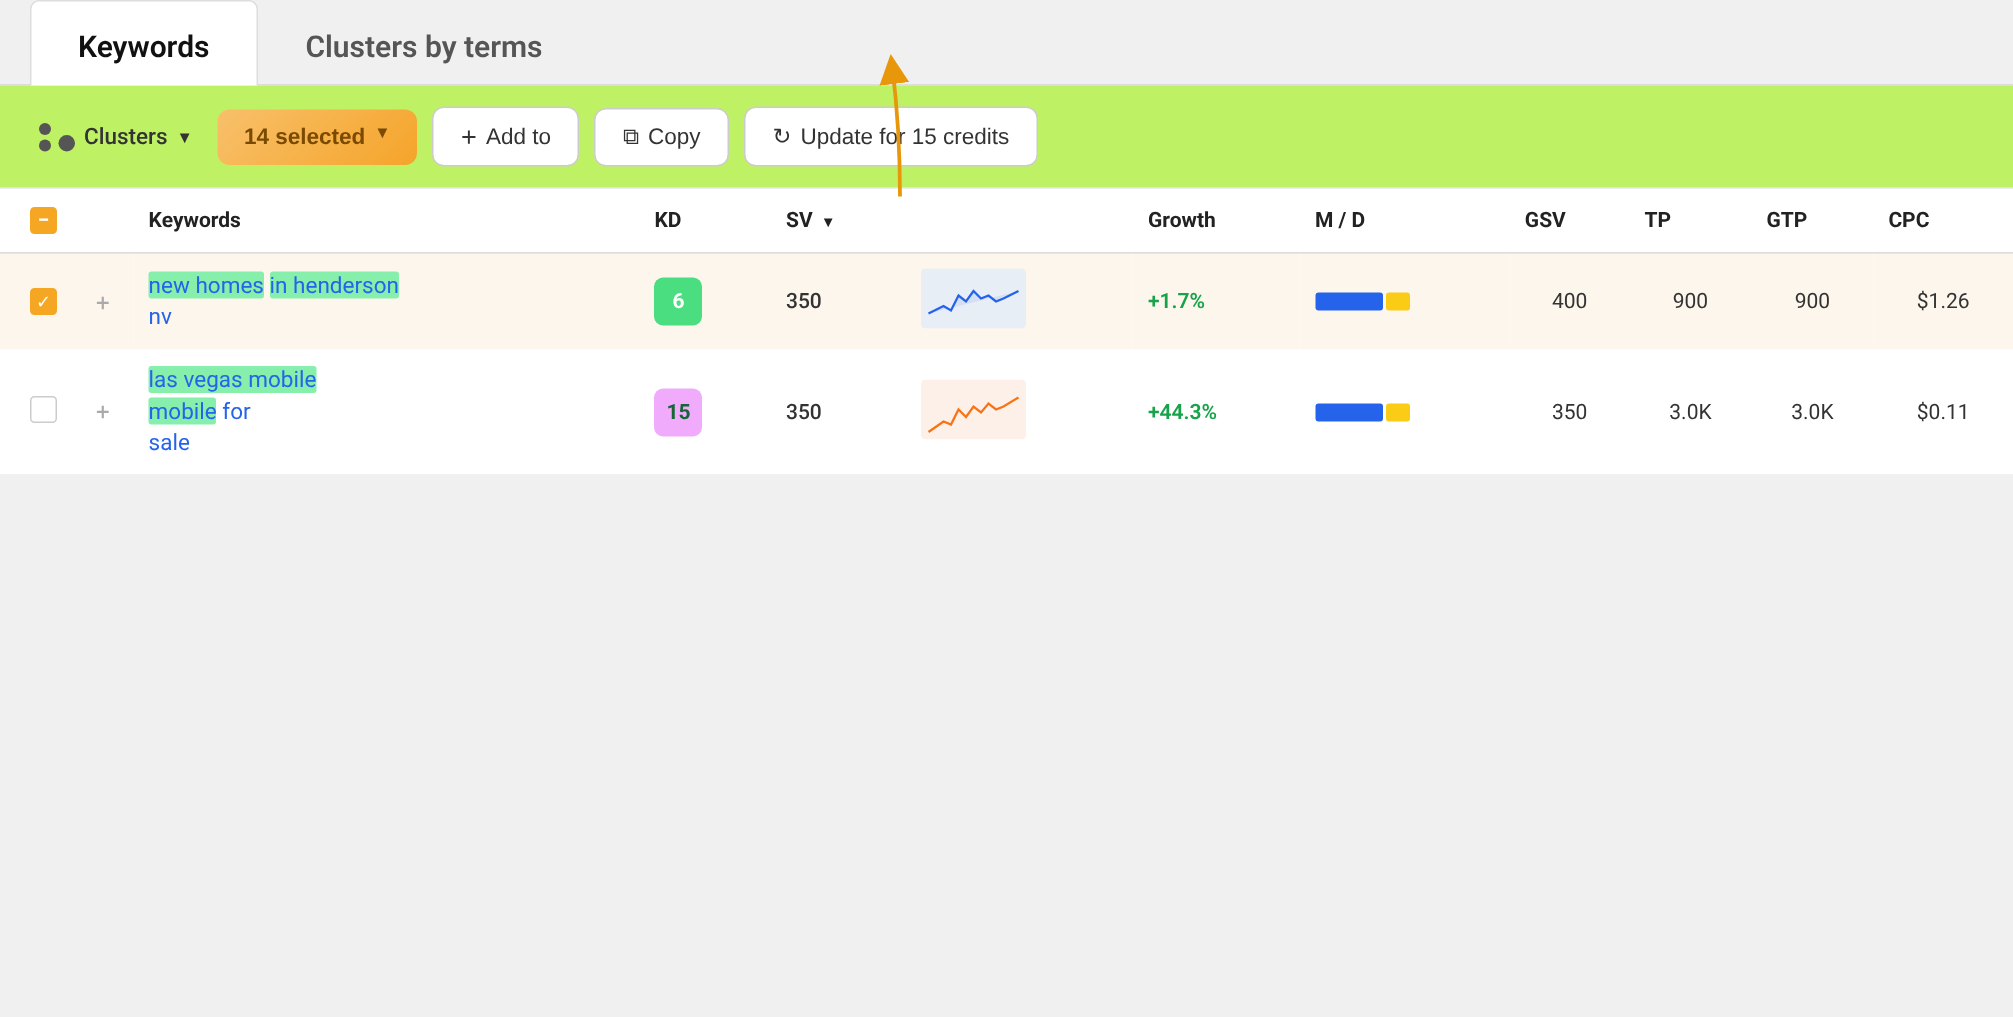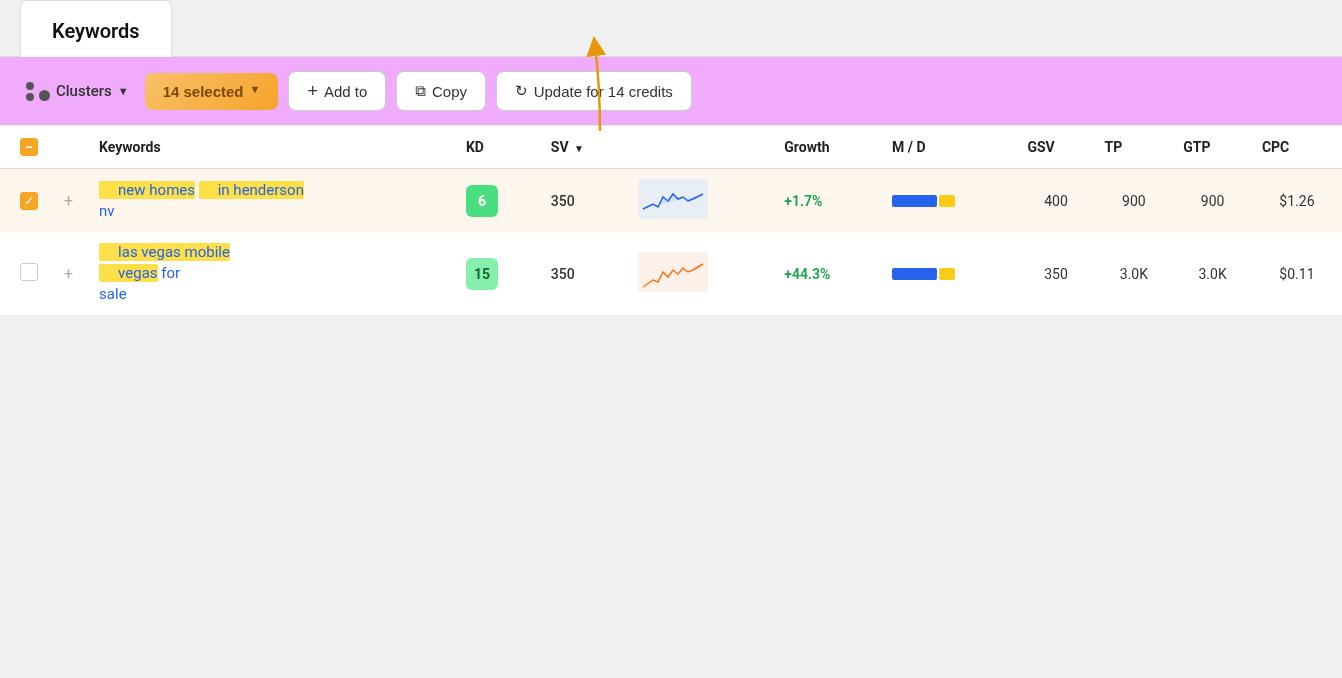--- a/index.html
+++ b/index.html
@@ -35,21 +35,21 @@
       margin-bottom: -1px;
       border-radius: 6px 6px 0 0;
     }
     .tab.active {
       background: #fff;
       color: #111;
       border-color: #ddd;
     }
     
     .toolbar {
-      background: #f0abfc;
+      background: #bef264;
       padding: 14px 20px;
       display: flex;
       align-items: center;
       gap: 10px;
       border-bottom: 1px solid #eee;
     }
     .clusters-btn {
       display: flex;
       align-items: center;
       gap: 6px;
@@ -201,23 +201,22 @@
       font-size: 16px;
       cursor: pointer;
       padding: 2px 6px;
     }
     .keyword-link {
       color: #2563eb;
       font-size: 15px;
       line-height: 1.4;
     }
     .keyword-highlight {
-      background: #fde047;
+      background: #86efac;
       border-radius: 2px;
-      padding-left: 19px;
     }
     .kd-badge {
       display: inline-flex;
       align-items: center;
       justify-content: center;
       width: 32px;
       height: 32px;
       border-radius: 6px;
       font-weight: 700;
       font-size: 14px;
@@ -271,20 +270,21 @@
       pointer-events: none;
     }
   </style>
 </head>
 <body>
 
 <div class="container">
 
   <div class="tabs-bar">
     <div class="tab active">Keywords</div>
+    <div class="tab">Clusters by terms</div>
   </div>
 
   <div class="toolbar">
 
     <div class="clusters-btn">
       <div class="clusters-icon">
         <div style="display:flex; flex-direction:column; gap:3px; margin-right:2px;">
           <div style="width:8px;height:8px;background:#555;border-radius:50%;"></div>
           <div style="width:8px;height:8px;background:#555;border-radius:50%;"></div>
         </div>
@@ -304,21 +304,21 @@
       <span>Add to</span>
     </button>
 
     <button class="copy-btn">
       <span style="font-size:15px;">⧉</span>
       <span>Copy</span>
     </button>
 
     <button class="update-btn">
       <span style="font-size:15px;">↻</span>
-      <span>Update for 14 credits</span>
+      <span>Update for 15 credits</span>
     </button>
   </div>
 
   <div class="annotation-layer">
     <svg class="arrow-svg" viewBox="0 0 120 100">
       <defs>
         <marker id="arrowhead" markerWidth="8" markerHeight="8" refX="4" refY="4" orient="auto">
           <path d="M0,0 L8,4 L0,8 Z" fill="#e8960a"></path>
         </marker>
       </defs>
@@ -395,27 +395,27 @@
         <tr class="row-normal">
           <td>
             <div class="checkbox"></div>
           </td>
           <td>
             <span class="plus-btn">+</span>
           </td>
           <td>
             <div class="keyword-link">
               <span class="keyword-highlight">las vegas mobile</span><br>
-              <span class="keyword-highlight">vegas</span>
+              <span class="keyword-highlight">mobile</span>
               <span> for</span><br>
               <span>sale</span>
             </div>
           </td>
           <td>
-            <div class="kd-badge kd-green" style="background:#86efac; color:#166534;">15</div>
+            <div class="kd-badge kd-green" style="background:#f0abfc; color:#166534;">15</div>
           </td>
           <td>
             <span class="sv-val">350</span>
           </td>
           <td>
             
             <svg class="mini-chart" viewBox="0 0 70 40">
               <rect x="0" y="0" width="70" height="40" fill="#fdf0e8" rx="3"></rect>
               <polyline points="5,35 15,28 20,30 25,20 30,25 35,18 40,22 45,16 50,20 55,18 65,12" stroke="#f97316" stroke-width="1.5" fill="none"></polyline>
             </svg>

